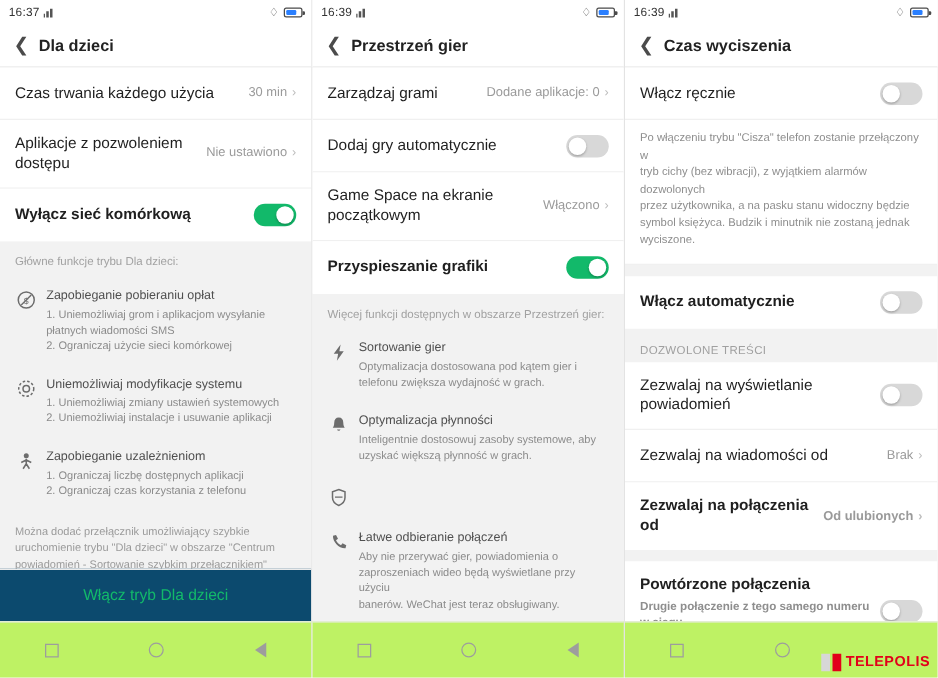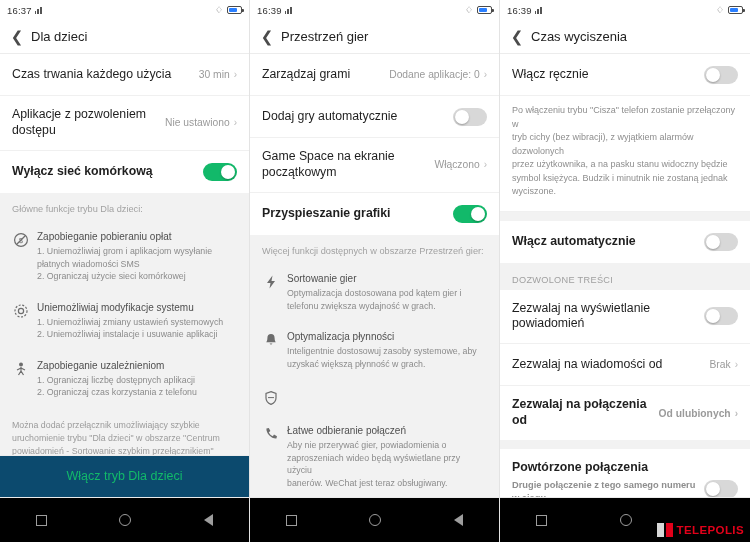--- a/index.html
+++ b/index.html
@@ -57,21 +57,21 @@
     display: flex; align-items: center;
     padding: 0 8px;
     border-bottom: 1px solid #ececec;
   }
   .back-arrow {
     width: 18px; height: 18px;
     display: flex; align-items: center; justify-content: center;
     color: #4b4b4b; font-size: 15px; line-height: 1;
   }
   .ab-title {
-    font-size: 13px; color: #222; margin-left: 5px; font-weight: normal;
+    font-size: 13px; color: #222; margin-left: 5px; font-weight: bold;
   }
 
   
   .content { flex: 1; overflow: hidden; background: #f2f2f2; position: relative; }
 
   .card { background: #ffffff; }
   .row {
     display: flex; align-items: center;
     padding: 11px 12px;
     min-height: 42px;
@@ -142,21 +142,21 @@
 
   .para {
     font-size: 9px; color: #8e8e8e; line-height: 1.5;
     padding: 8px 12px 12px; background: #fff; white-space: pre-line;
     border-bottom: 1px solid #f0f0f0;
   }
 
   
   .navbar {
     height: 45px; min-height: 34px;
-    background: #000000;
+    background: #bef264;
     display: flex; align-items: center; justify-content: space-around;
     border-top: 1px solid #ebebeb;
     position: relative;
   }
   .nav-sq { width: 11px; height: 11px; border: 1.4px solid #9d9d9d; }
   .nav-ci { width: 12px; height: 12px; border: 1.4px solid #9d9d9d; border-radius: 50%; }
   .nav-tr {
     width: 0; height: 0;
     border-top: 6px solid transparent; border-bottom: 6px solid transparent;
     border-right: 9px solid #9d9d9d;

